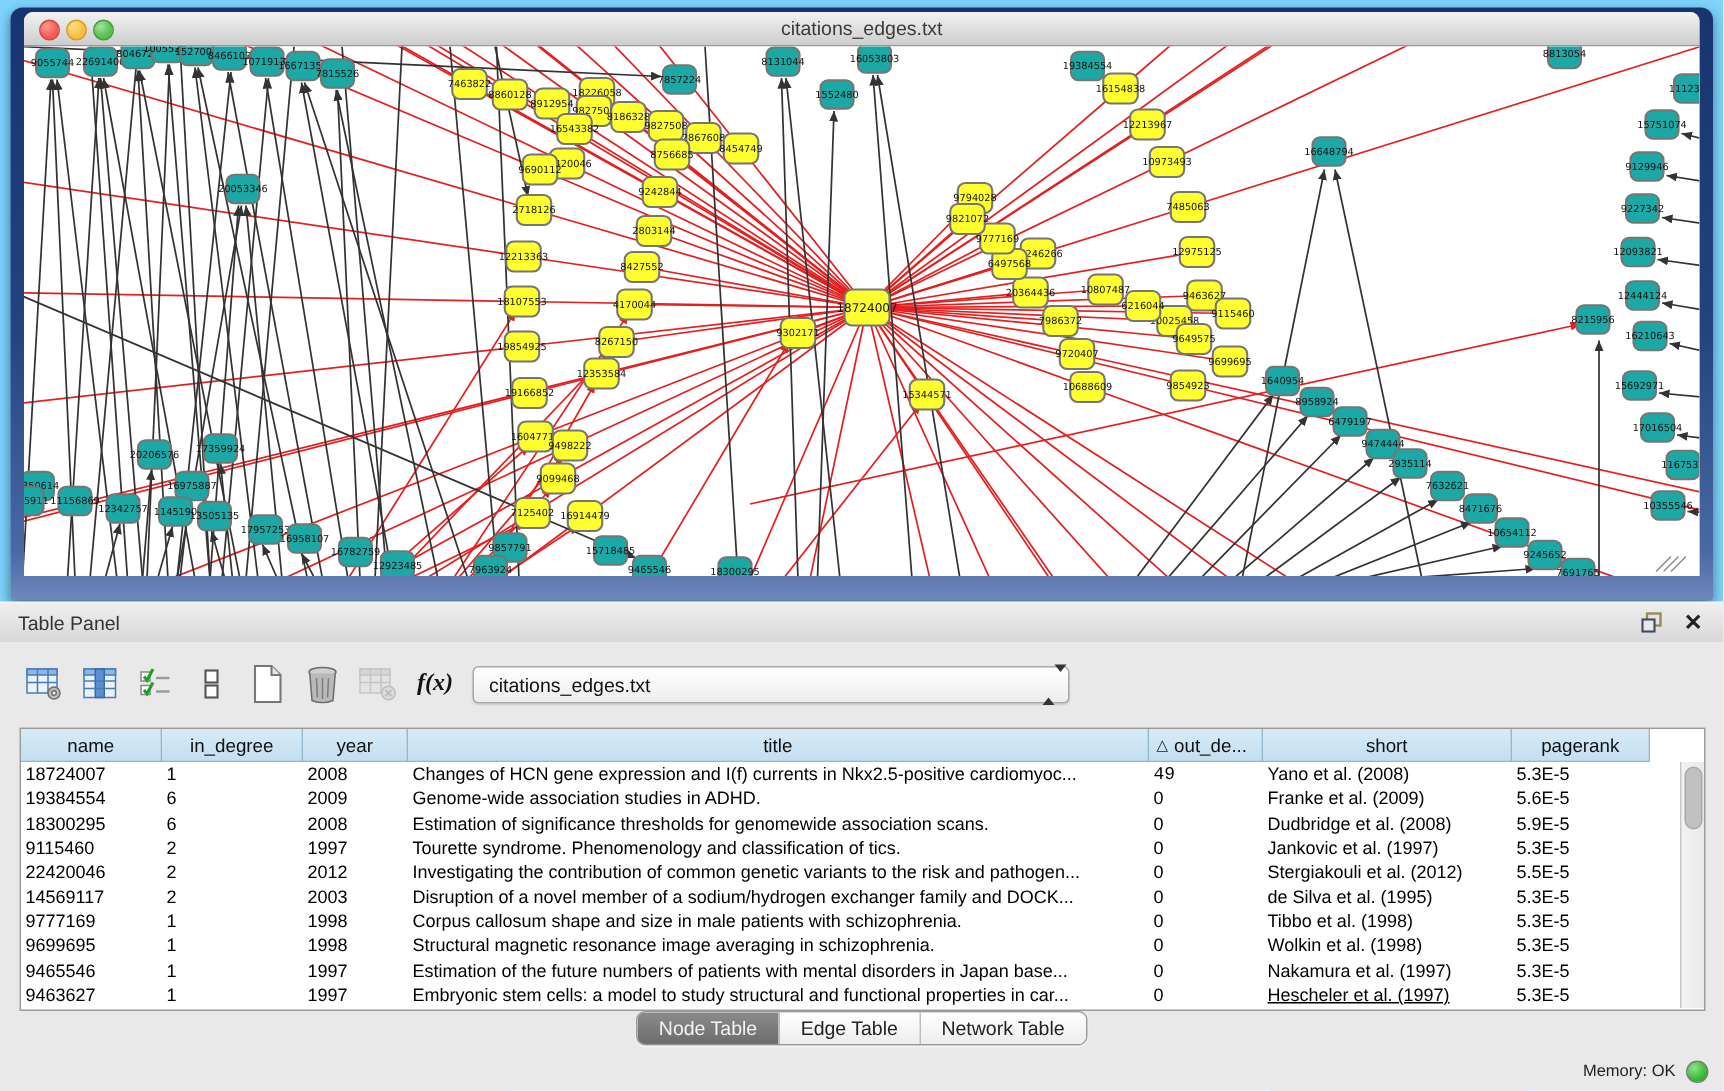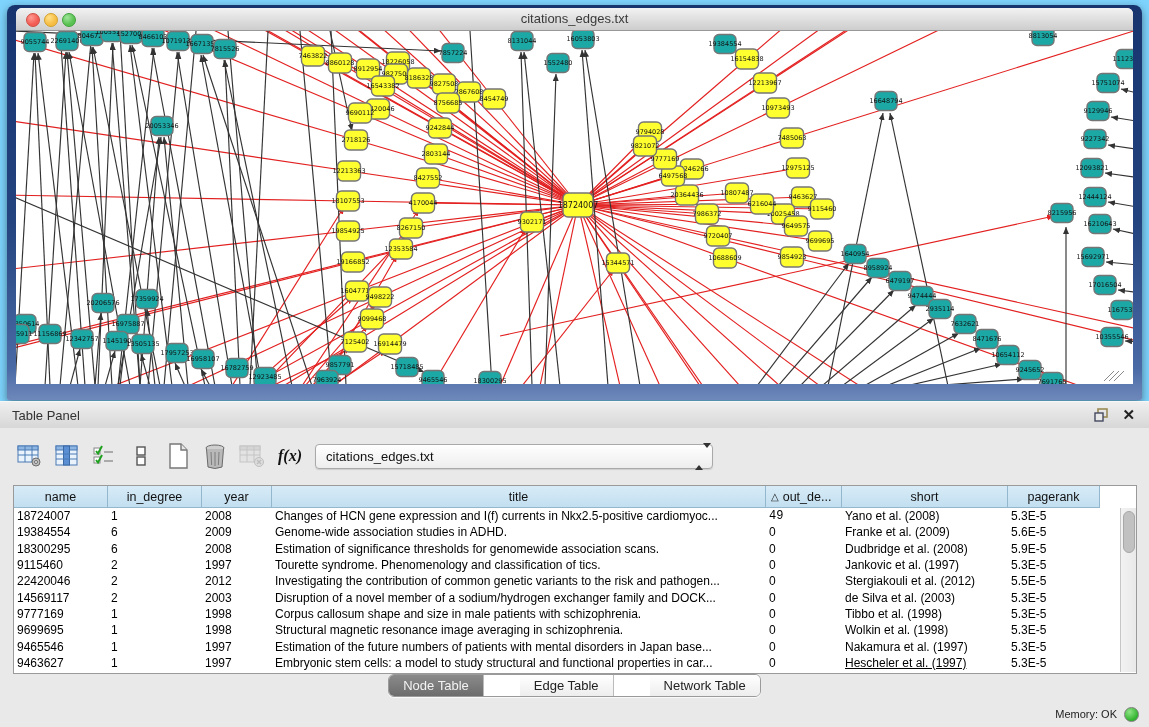--- a/index.html
+++ b/index.html
@@ -54,21 +54,21 @@
   .tbodyc{position:relative;height:164px;overflow:hidden;}
   .tr{display:flex;height:16.3px;align-items:center;}
   .td{box-sizing:border-box;font-size:12px;color:#000;overflow:hidden;white-space:nowrap;padding:0 3px;}
   .td.center{text-align:left;}
   .vscroll{position:absolute;right:0;top:22px;width:15px;height:164px;background:linear-gradient(90deg,#f2f2f2,#e9e9e9);
     border-left:1px solid #c6c6c6;}
   .vthumb{position:absolute;left:2px;top:3px;width:10px;height:40px;border-radius:6px;background:#c1c1c1;border:1px solid #a8a8a8;}
 
   .tabs{position:absolute;left:0;top:246px;width:1149px;height:24px;display:flex;justify-content:center;}
   .seg{display:flex;height:21px;border:1px solid #9a9a9a;border-radius:6px;overflow:hidden;background:#fff;
-    box-shadow:0 1px 1px rgba(255,255,255,.8), inset 0 1px 0 rgba(255,255,255,.6);gap:36px;}
+    box-shadow:0 1px 1px rgba(255,255,255,.8), inset 0 1px 0 rgba(255,255,255,.6);}
   .seg .sbtn{height:21px;border:none;background:linear-gradient(180deg,#ffffff,#ededed);font-size:13px;color:#222;
     padding:0 14px;border-right:1px solid #bbb;font-family:"Liberation Sans",sans-serif;}
   .seg .sbtn:last-child{border-right:none;}
   .seg .sbtn.sel{background:linear-gradient(180deg,#8b8b8b,#6c6c6c);color:#f3f3f3;}
 
   .status{position:absolute;right:10px;bottom:5px;height:16px;display:flex;align-items:center;}
   .status .mlabel{font-size:11px;color:#222;margin-right:7px;}
   .led{width:13px;height:13px;border-radius:50%;border:1px solid #7d7d7d;
     background:radial-gradient(circle at 35% 30%,#8fe486,#2fb32c 70%);}
 </style>
@@ -875,21 +875,21 @@
             <div class="td" style="width: 76px;">0</div>
             <div class="td center" style="width: 166px;">Stergiakouli et al. (2012)</div>
             <div class="td" style="width: 92px;">5.5E-5</div>
           </div>
           <div class="tr">
             <div class="td" style="width: 94px;">14569117</div>
             <div class="td" style="width: 94px;">2</div>
             <div class="td" style="width: 70px;">2003</div>
             <div class="td" style="width: 494px;">Disruption of a novel member of a sodium/hydrogen exchanger family and DOCK...</div>
             <div class="td" style="width: 76px;">0</div>
-            <div class="td center" style="width: 166px;">de Silva et al. (2003)</div>
+            <div class="td center" style="width: 166px;">de Silva et al. (1995)</div>
             <div class="td" style="width: 92px;">5.3E-5</div>
           </div>
           <div class="tr">
             <div class="td" style="width: 94px;">9777169</div>
             <div class="td" style="width: 94px;">1</div>
             <div class="td" style="width: 70px;">1998</div>
             <div class="td" style="width: 494px;">Corpus callosum shape and size in male patients with schizophrenia.</div>
             <div class="td" style="width: 76px;">0</div>
             <div class="td center" style="width: 166px;">Tibbo et al. (1998)</div>
             <div class="td" style="width: 92px;">5.3E-5</div>

